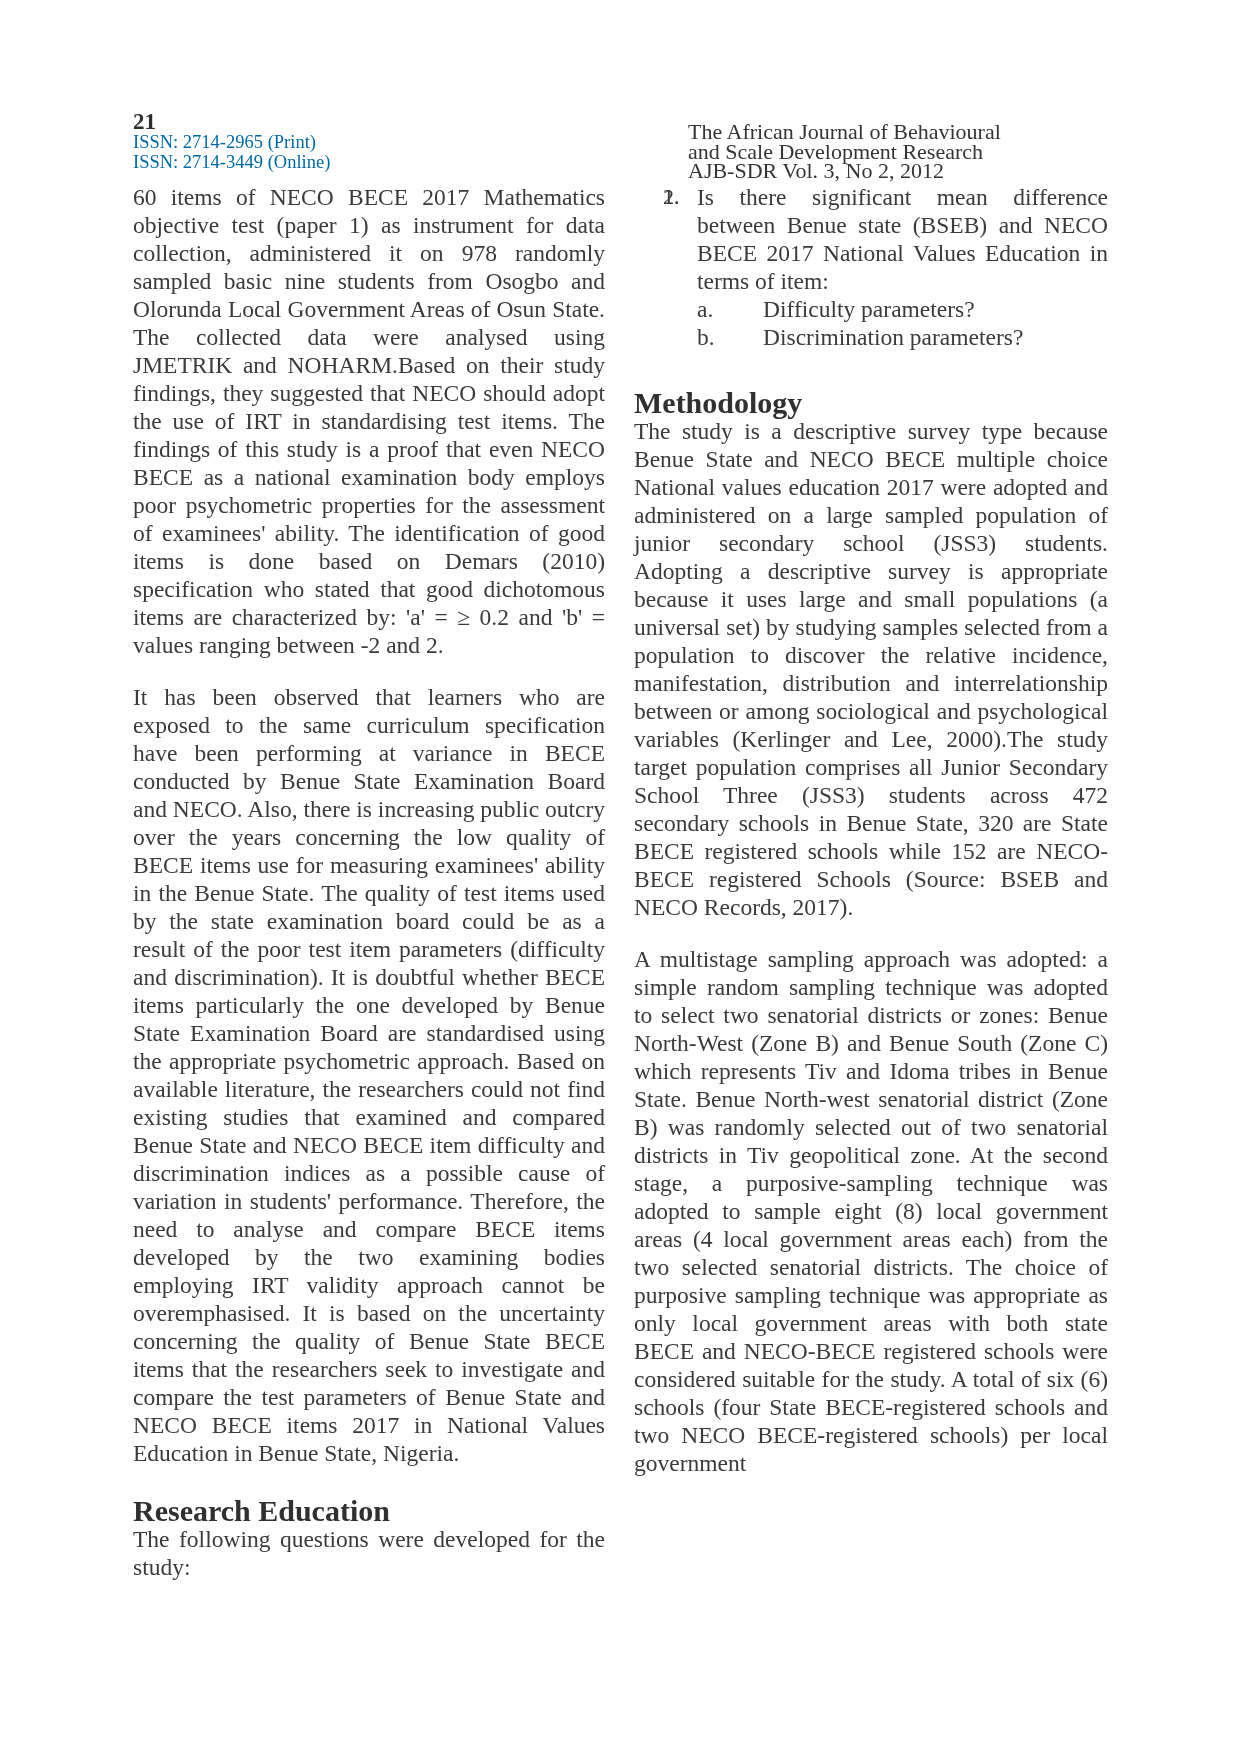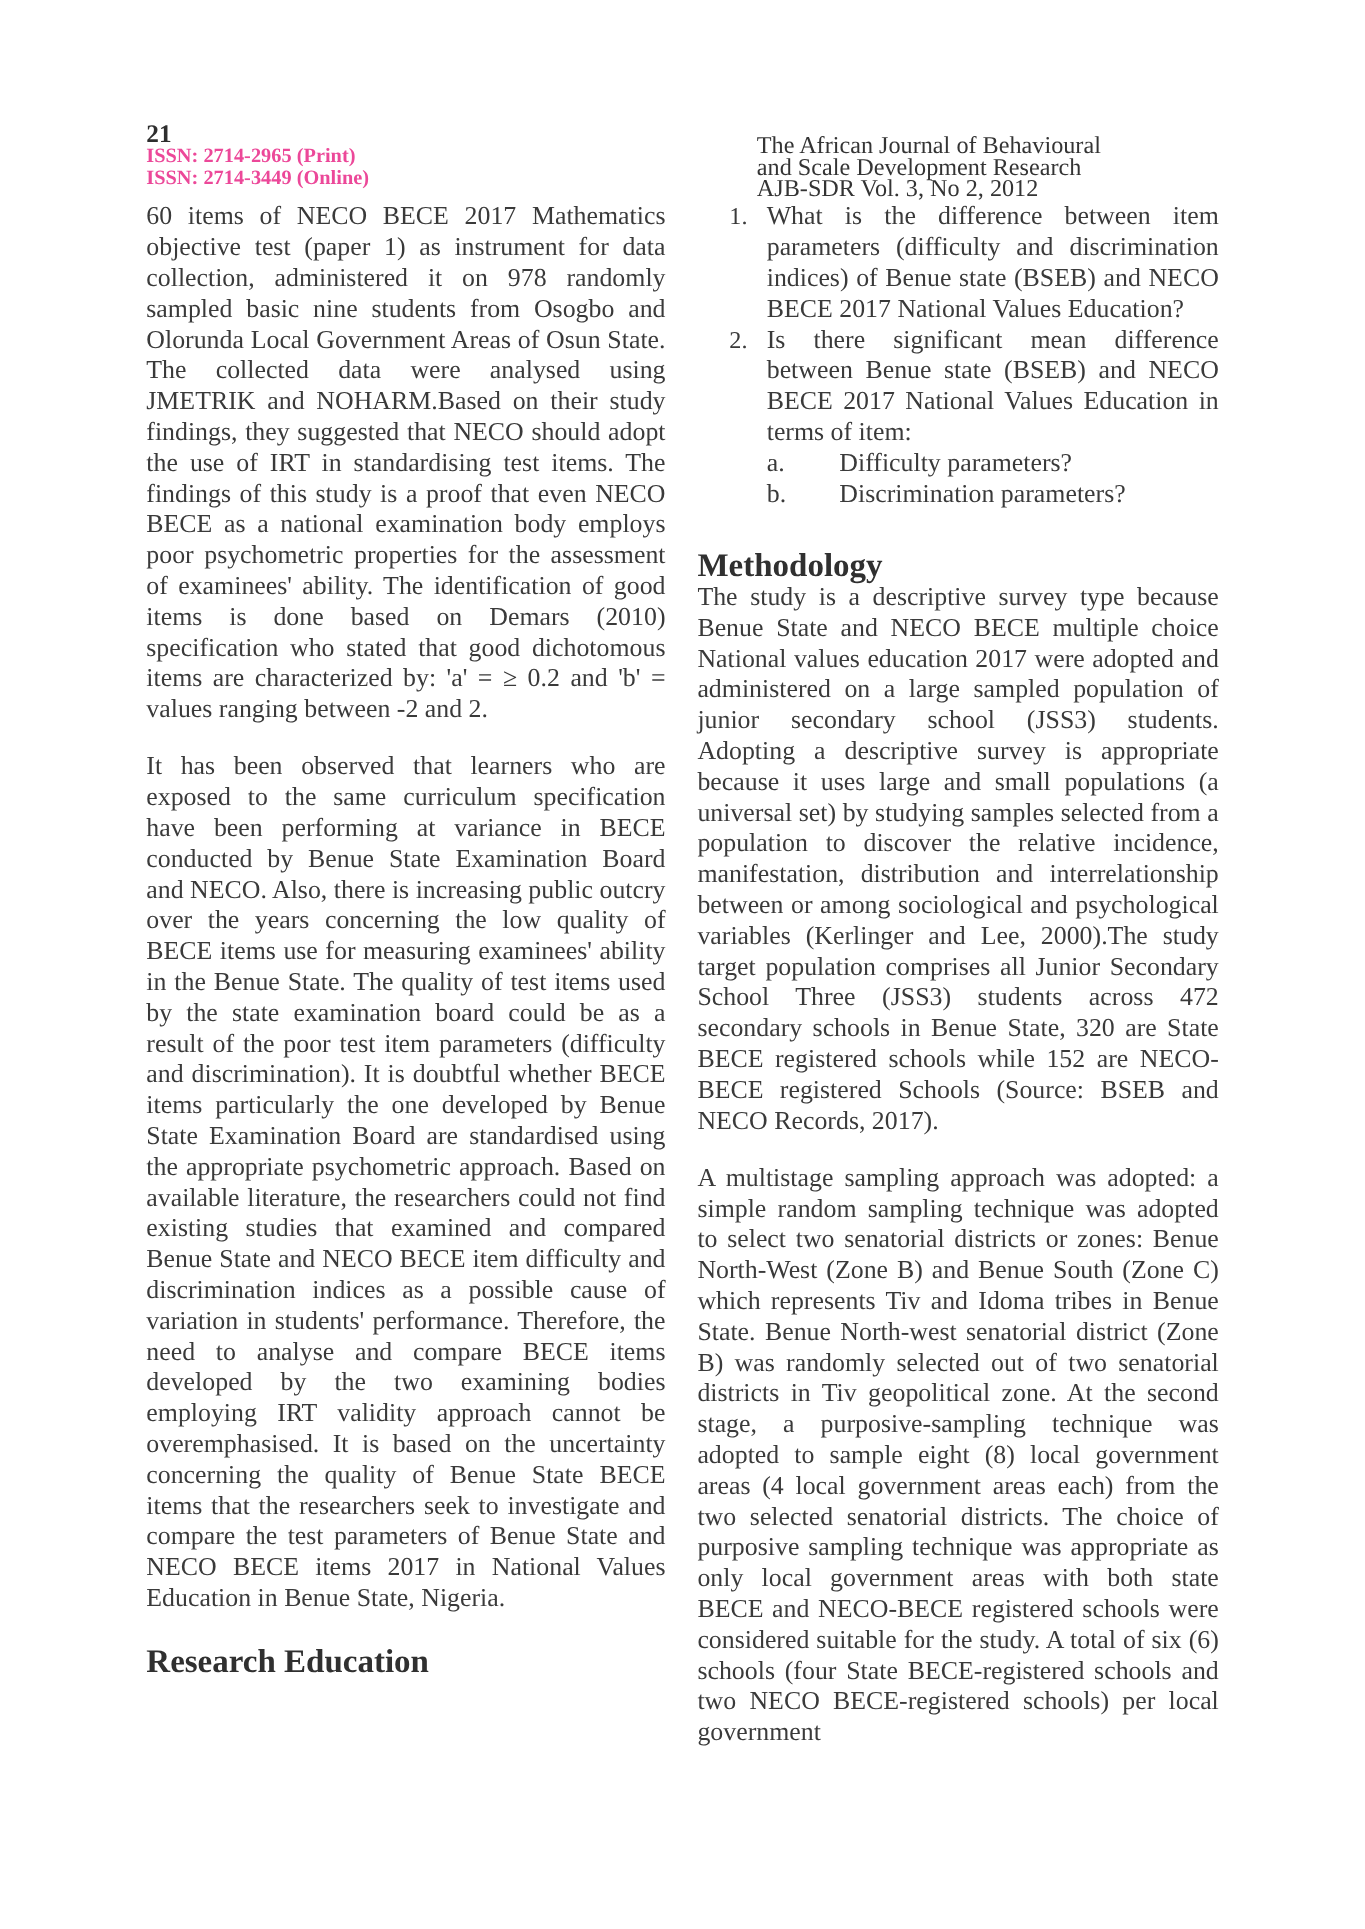--- a/index.html
+++ b/index.html
@@ -24,22 +24,22 @@
     width: 330px;
   }
   .page-number {
     font-size: 23px;
     font-weight: bold;
     color: #2e2e2e;
     line-height: 20px;
   }
   .issn-line {
     font-size: 18.5px;
-    font-weight: bold;
-    color: #ec4899;
+    font-weight: normal;
+    color: #0369a1;
     line-height: 20px;
   }
   .header-right {
     position: absolute;
     right: 133px;
     top: 122px;
     width: 420px;
     text-align: left;
     font-size: 22px;
     line-height: 19.5px;
@@ -127,27 +127,27 @@
   <div class="header-right">
     <div>The African Journal of Behavioural</div>
     <div>and Scale Development Research</div>
     <div>AJB-SDR Vol. 3, No 2, 2012</div>
   </div>
 
   <div class="col-left">
     <p class="body-par">60 items of NECO BECE 2017 Mathematics objective test (paper 1) as instrument for data collection, administered it on 978 randomly sampled basic nine students from Osogbo and Olorunda Local Government Areas of Osun State. The collected data were analysed using JMETRIK and NOHARM.Based on their study findings, they suggested that NECO should adopt the use of IRT in standardising test items. The findings of this study is a proof that even NECO BECE as a national examination body employs poor psychometric properties for the assessment of examinees' ability. The identification of good items is done based on Demars (2010) specification who stated that good dichotomous items are characterized by: 'a' = ≥ 0.2 and 'b' = values ranging between -2 and 2.</p>
     <p class="body-par par-gap">It has been observed that learners who are exposed to the same curriculum specification have been performing at variance in BECE conducted by Benue State Examination Board and NECO. Also, there is increasing public outcry over the years concerning the low quality of BECE items use for measuring examinees' ability in the Benue State. The quality of test items used by the state examination board could be as a result of the poor test item parameters (difficulty and discrimination). It is doubtful whether BECE items particularly the one developed by Benue State Examination Board are standardised using the appropriate psychometric approach. Based on available literature, the researchers could not find existing studies that examined and compared Benue State and NECO BECE item difficulty and discrimination indices as a possible cause of variation in students' performance. Therefore, the need to analyse and compare BECE items developed by the two examining bodies employing IRT validity approach cannot be overemphasised. It is based on the uncertainty concerning the quality of Benue State BECE items that the researchers seek to investigate and compare the test parameters of Benue State and NECO BECE items 2017 in National Values Education in Benue State, Nigeria.</p>
     <h3 class="section-heading heading-gap">Research Education</h3>
+    <p class="body-par">The following questions were developed for the study:</p>
   </div>
 
   <div class="col-right">
 
     <div class="q-item">
       <span class="q-num">1.</span>
-      <span>What is the difference between item parameters (difficulty and discrimination indices) of Benue state (BSEB) and NECO BECE 2017 National Values Education?</span>
     </div>
 
     <div class="q-item">
       <span class="q-num">2.</span>
       <span>Is there significant mean difference between Benue state (BSEB) and NECO BECE 2017 National Values Education in terms of item:</span>
     </div>
 
     <div class="sub-item">
       <span class="sub-label">a.</span>
       <span>Difficulty parameters?</span>

